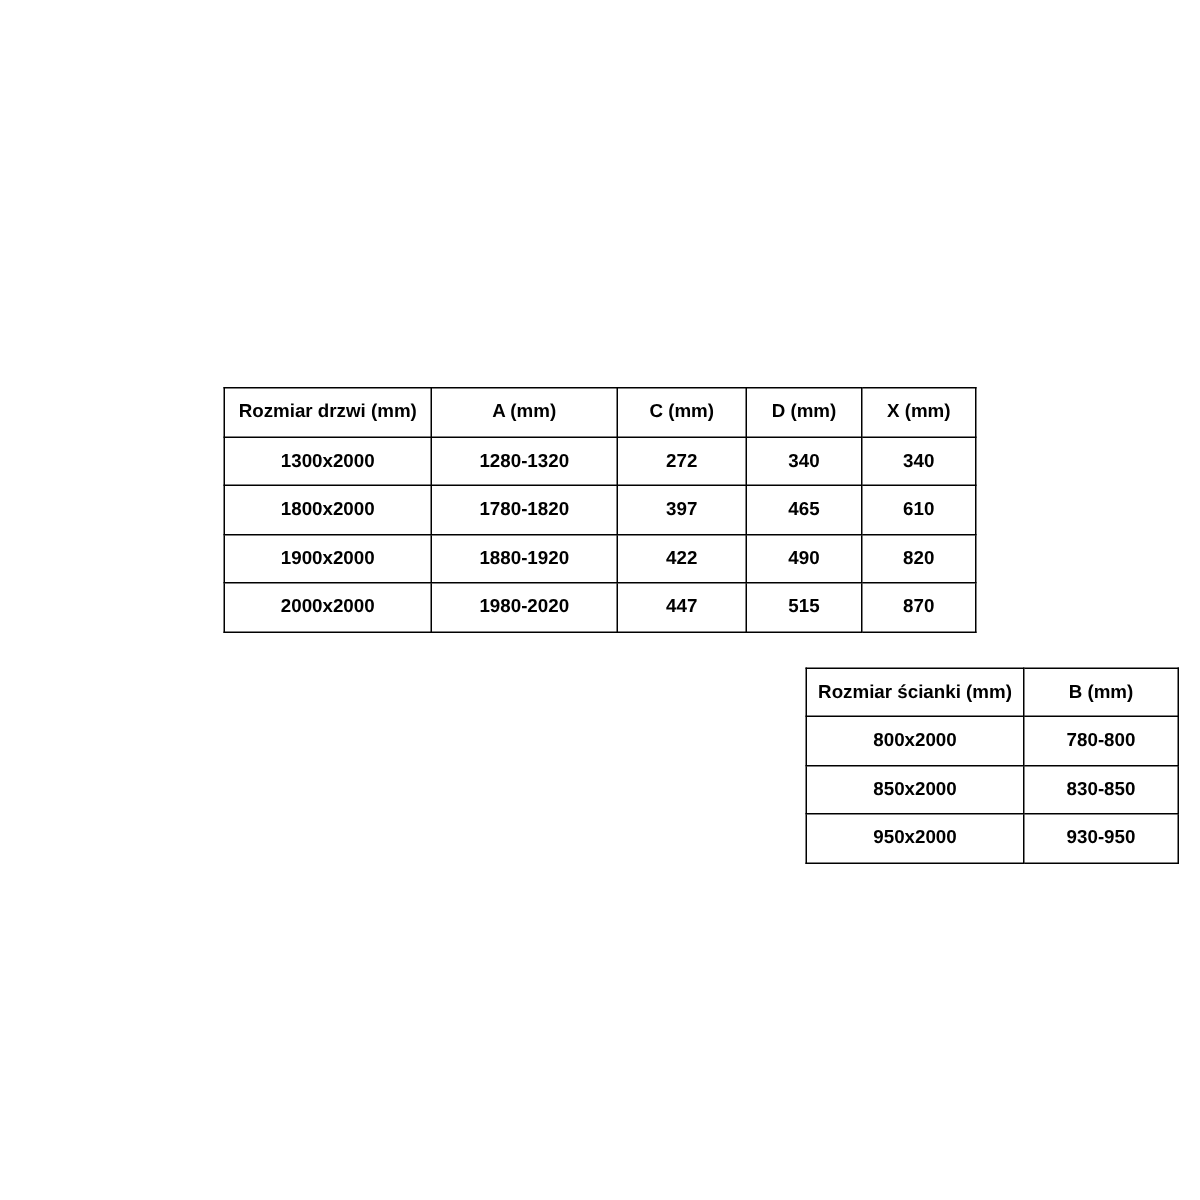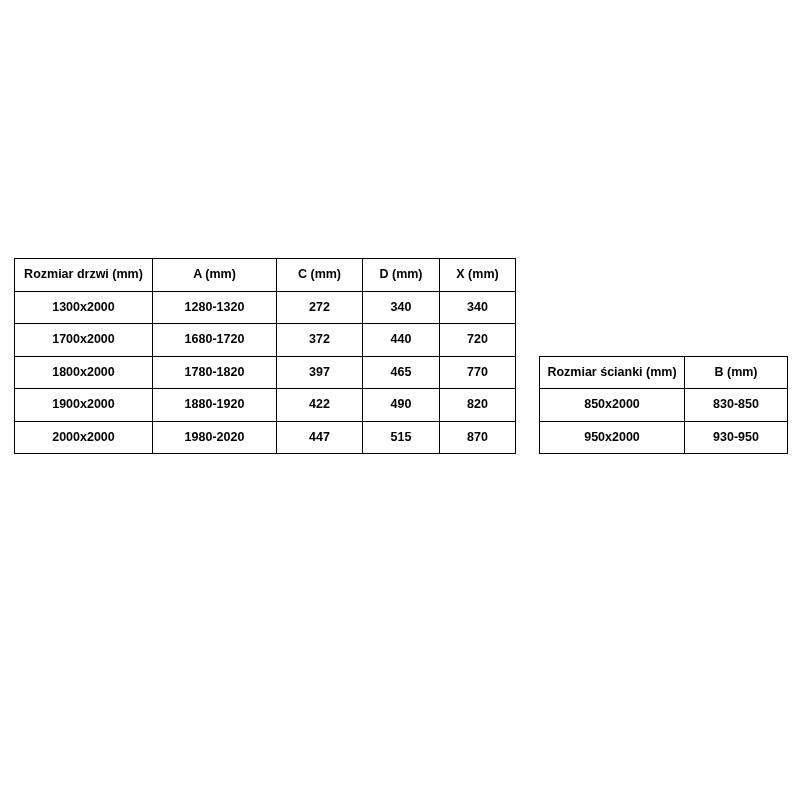--- a/index.html
+++ b/index.html
@@ -21,22 +21,22 @@
     top: 0;
     width: 800px;
     height: 800px;
   }
   .tables-wrap {
     position: absolute;
     left: 14px;
     top: 258px;
     width: 772px;
     display: flex;
-    flex-direction: row;
-    align-items: flex-end;
+    flex-direction: column;
+    align-items: center;
     justify-content: flex-start;
   }
   table.spec {
     border-collapse: collapse;
     table-layout: fixed;
     background: #ffffff;
   }
   table.spec th,
   table.spec td {
     border: 1px solid #000000;
@@ -62,21 +62,20 @@
   .gap { width: 23px; flex: 0 0 23px; }
 
   
   #wall-table { width: 248px; }
   #wall-table col.w0 { width: 145px; }
   #wall-table col.w1 { width: 103px; }
 
   .right-block {
     
     margin-left: auto;
-    margin-top: 32px;
   }
 </style>
 </head>
 <body>
 
 <div class="sheet">
   <div class="tables-wrap">
 
     <table class="spec" id="doors-table">
       <colgroup>
@@ -97,32 +96,25 @@
       </thead>
       <tbody>
         <tr>
           <td>1300x2000</td>
           <td>1280-1320</td>
           <td>272</td>
           <td>340</td>
           <td>340</td>
         </tr>
         <tr>
-          <td>1700x2000</td>
-          <td>1680-1720</td>
-          <td>372</td>
-          <td>440</td>
-          <td>720</td>
-        </tr>
-        <tr>
           <td>1800x2000</td>
           <td>1780-1820</td>
           <td>397</td>
           <td>465</td>
-          <td>770</td>
+          <td>610</td>
         </tr>
         <tr>
           <td>1900x2000</td>
           <td>1880-1920</td>
           <td>422</td>
           <td>490</td>
           <td>820</td>
         </tr>
         <tr>
           <td>2000x2000</td>
@@ -143,20 +135,24 @@
             <col class="w1">
         </colgroup>
         <thead>
           <tr>
             <th>Rozmiar ścianki (mm)</th>
             <th>B (mm)</th>
           </tr>
         </thead>
         <tbody>
           <tr>
+            <td>800x2000</td>
+            <td>780-800</td>
+          </tr>
+          <tr>
             <td>850x2000</td>
             <td>830-850</td>
           </tr>
           <tr>
             <td>950x2000</td>
             <td>930-950</td>
           </tr>
         </tbody>
       </table>
     </div>

